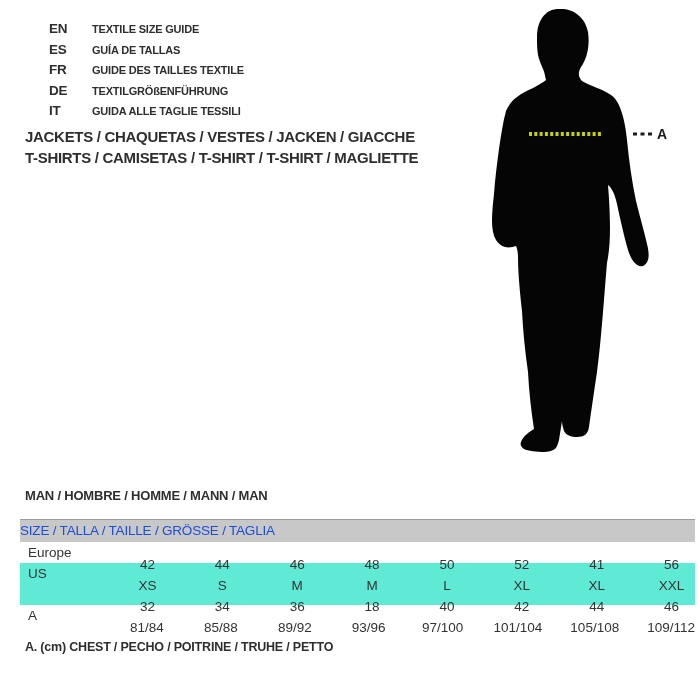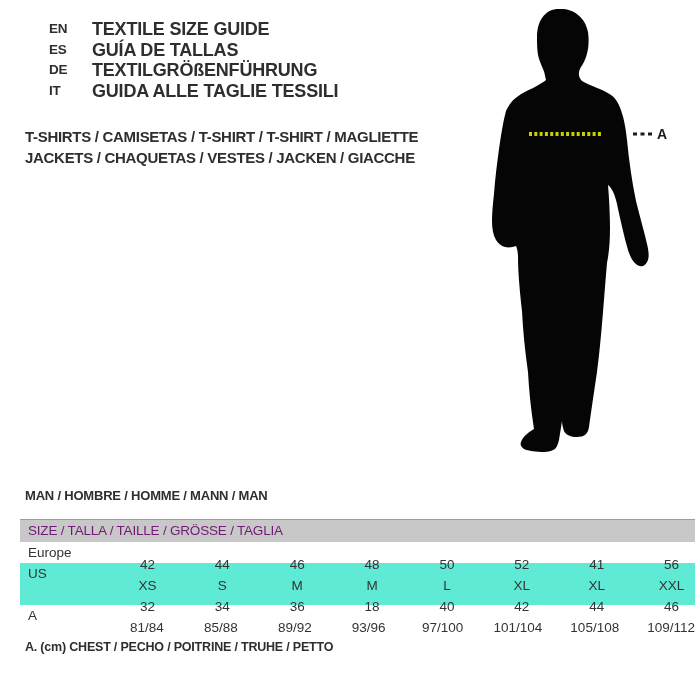--- a/index.html
+++ b/index.html
@@ -7,37 +7,37 @@
   body {
     width:700px; height:700px; position:relative; overflow:hidden;
     font-family:"Liberation Sans", sans-serif; color:#2e2e2e;
   }
   .page { position:absolute; inset:0; width:700px; height:700px; background:#fff; }
 
   
   .lang-block { position:absolute; left:25px; top:19px; }
   .lang-row { display:flex; height:20.5px; line-height:20.5px;padding-left:24px; }
   .lang-code { width:43px; font-weight:bold; font-size:13.5px; letter-spacing:-0.2px; }
-  .lang-label { font-weight:bold; font-size:18px; letter-spacing:-0.2px; }
+  .lang-label { font-weight:bold; font-size:11px; letter-spacing:-0.2px; }
 
   
   .categories { position:absolute; left:25px; top:126px; }
   .cat-line { font-weight:bold; font-size:15px; line-height:21px; letter-spacing:-0.3px; }
 
   
   .figure-svg { position:absolute; left:485px; top:5px; width:185px; height:455px; }
 
   
   .section-title { position:absolute; left:25px; top:488px; font-weight:bold; font-size:13px; letter-spacing:-0.2px;text-align:center; }
 
   
   .size-table { position:absolute; left:20px; top:519px; width:675px; font-size:13.5px; }
   .t-header {
     height:23px; line-height:21px; background:#c8c8c8; border-top:1.5px solid #9c9c9c;
-    padding-left:8px; color:#701a75; letter-spacing:-0.2px;
+    color:#1d4ed8; letter-spacing:-0.2px;
   }
   .t-row { display:grid; grid-template-columns:76px repeat(8, 1fr); height:21px; line-height:21px;gap:28px; }
   .t-row.shaded { background:#5eead4; }
   .t-label { padding-left:8px; text-align:left; color:#333; }
   .t-cell { text-align:center; color:#333;margin-top:12px; }
 
   
   .footnote { position:absolute; left:25px; top:640px; font-weight:bold; font-size:12.5px; letter-spacing:-0.2px; }
 </style>
 </head>
@@ -48,32 +48,36 @@
   <div class="lang-block">
     <div class="lang-row">
       <span class="lang-code">EN</span>
       <span class="lang-label">TEXTILE SIZE GUIDE</span>
     </div>
     <div class="lang-row">
       <span class="lang-code">ES</span>
       <span class="lang-label">GUÍA DE TALLAS</span>
     </div>
     <div class="lang-row">
+      <span class="lang-code">FR</span>
+      <span class="lang-label">GUIDE DES TAILLES TEXTILE</span>
+    </div>
+    <div class="lang-row">
       <span class="lang-code">DE</span>
       <span class="lang-label">TEXTILGRÖßENFÜHRUNG</span>
     </div>
     <div class="lang-row">
       <span class="lang-code">IT</span>
       <span class="lang-label">GUIDA ALLE TAGLIE TESSILI</span>
     </div>
   </div>
 
   <div class="categories">
+    <div class="cat-line">JACKETS / CHAQUETAS / VESTES / JACKEN / GIACCHE</div>
     <div class="cat-line">T-SHIRTS / CAMISETAS / T-SHIRT / T-SHIRT / MAGLIETTE</div>
-    <div class="cat-line">JACKETS / CHAQUETAS / VESTES / JACKEN / GIACCHE</div>
   </div>
 
   <svg class="figure-svg" viewBox="485 5 185 455">
     <path fill="#050505" d="
       M559 9
       C572 8 585 16 588 32
       C590 46 587 59 581 67
       C578 72 578 77 582 81
       C590 86 603 89 611 95
       C620 101 625 119 627 140

